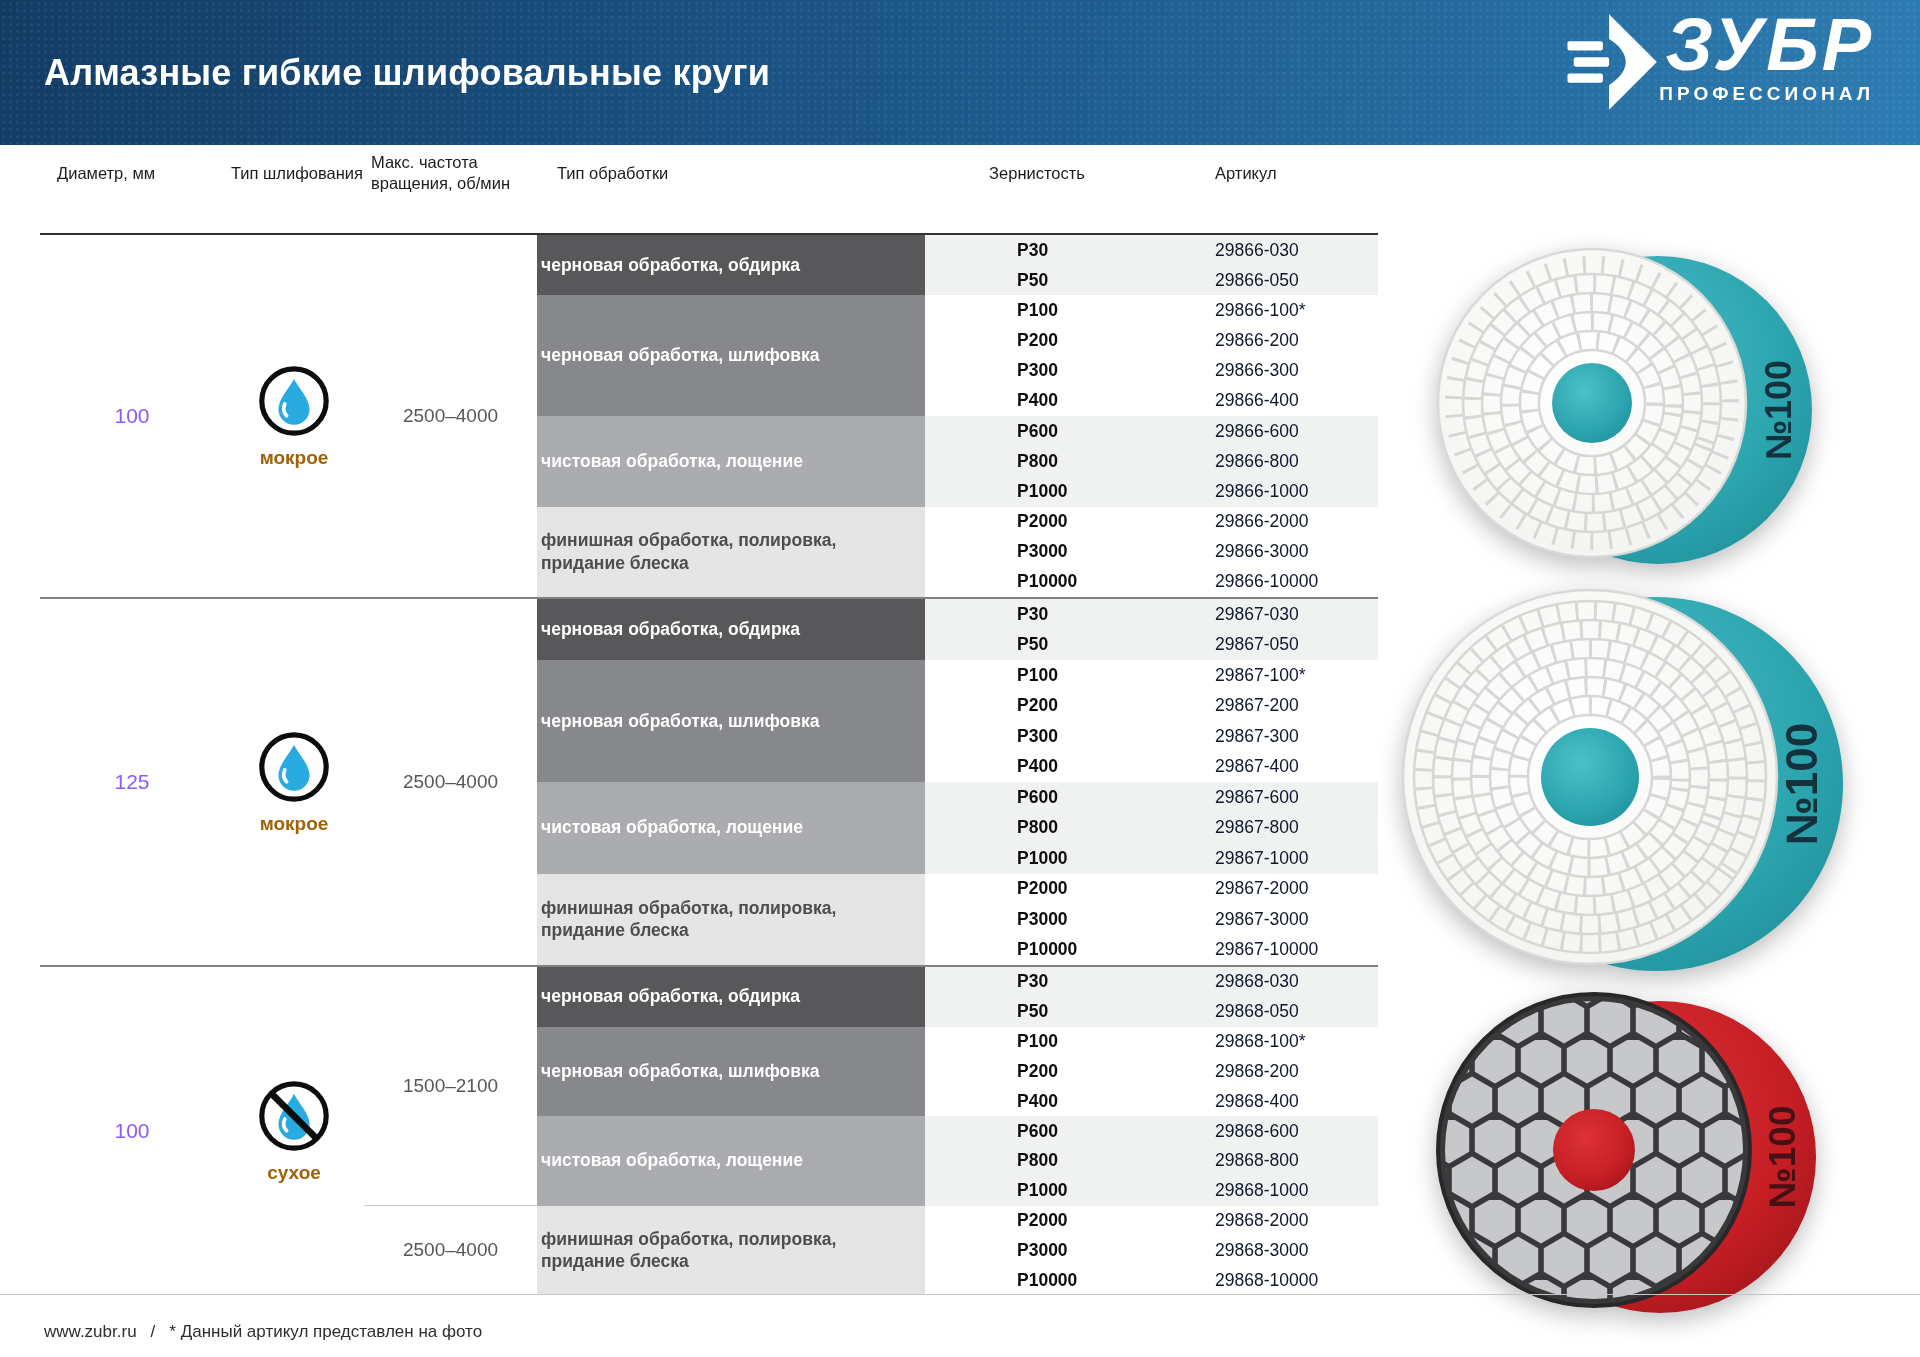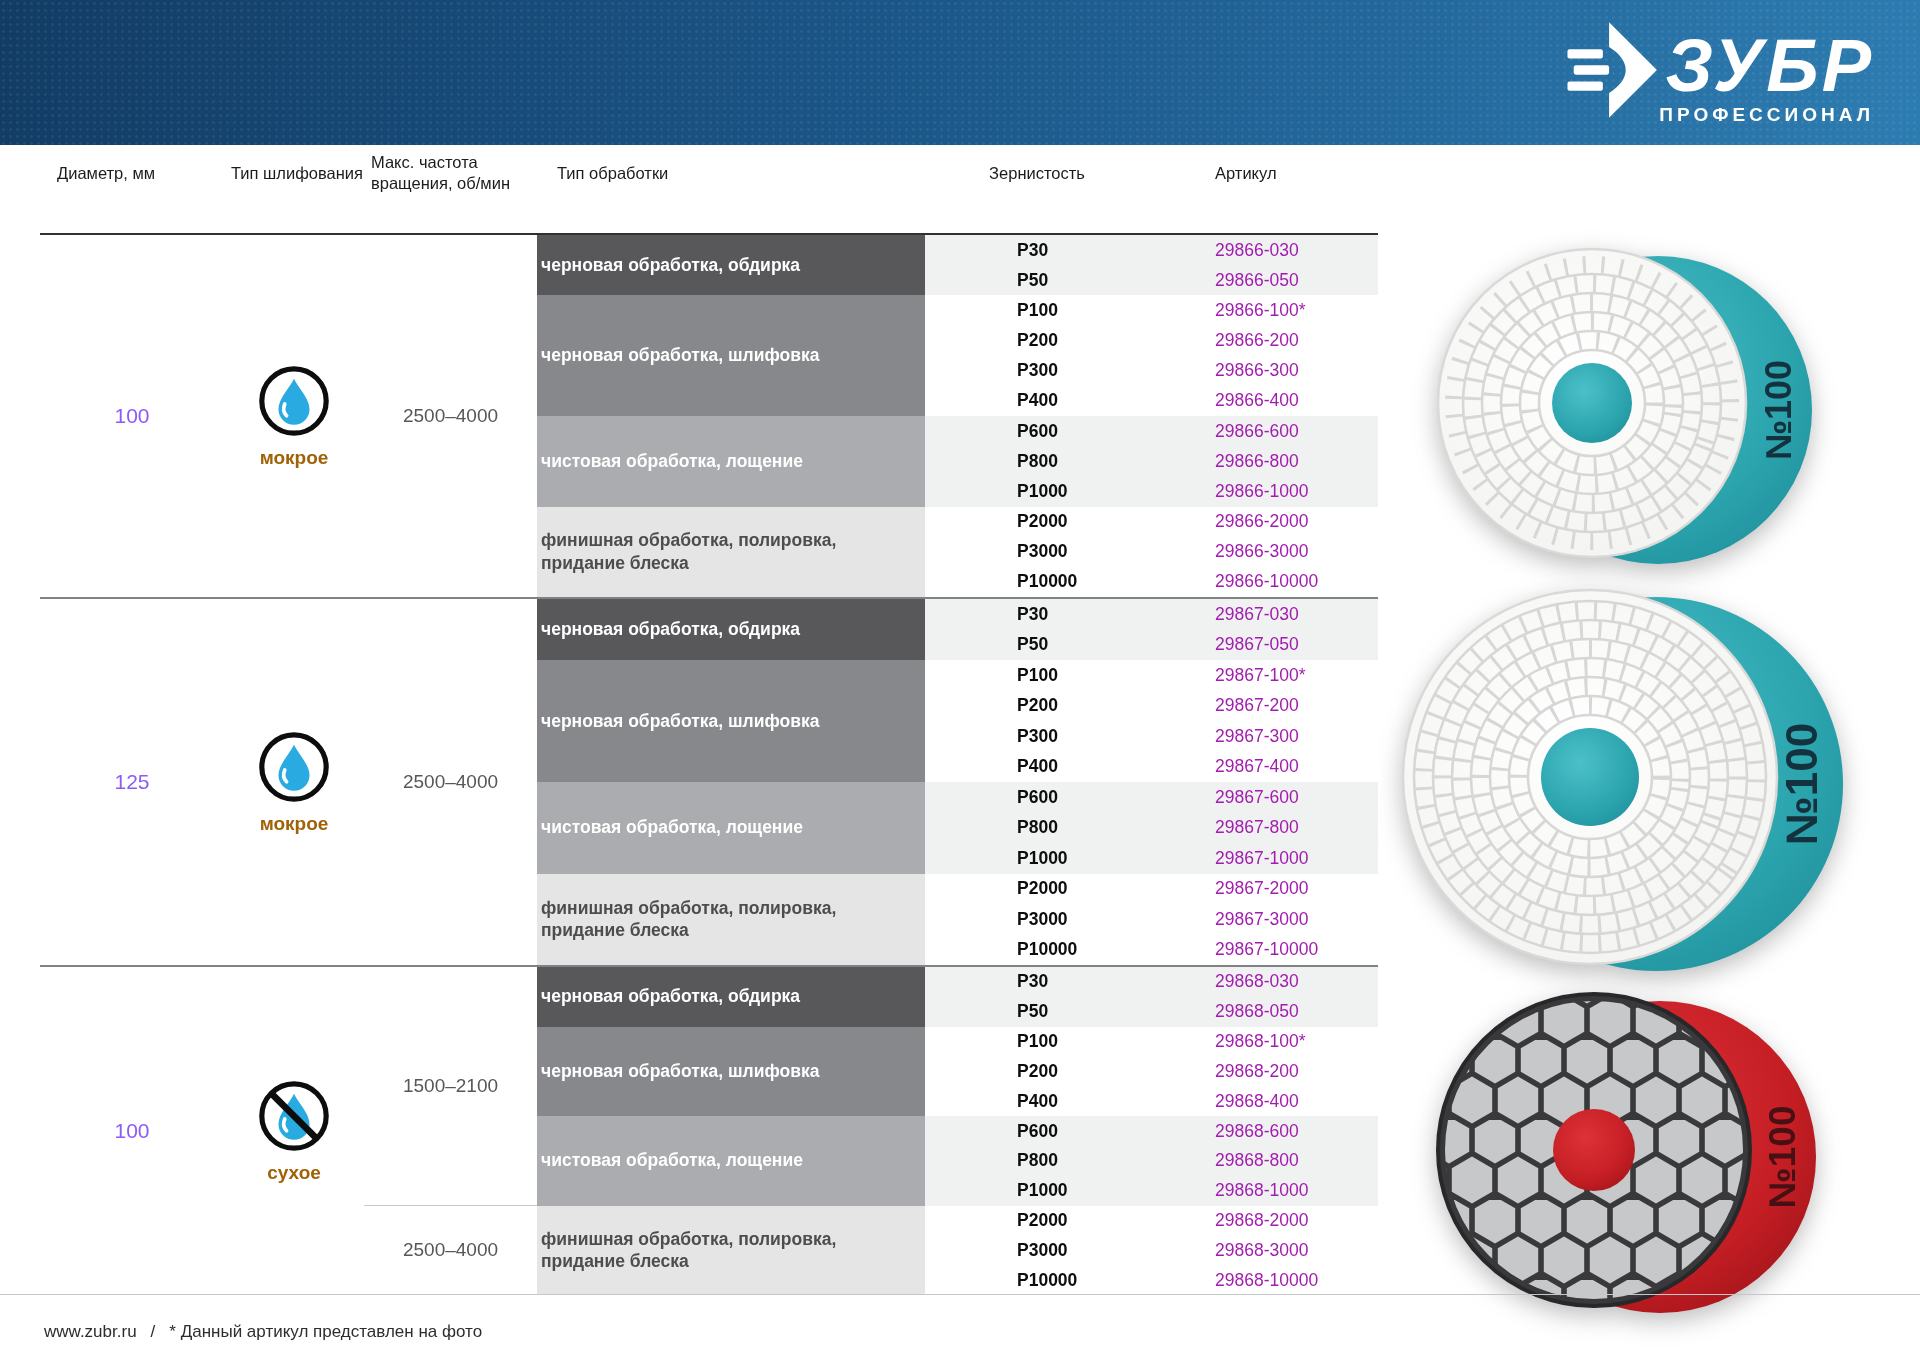--- a/index.html
+++ b/index.html
@@ -17,22 +17,22 @@
   .hdr::after{
     content:"";position:absolute;inset:0;
     background-image:radial-gradient(rgba(255,255,255,.07) 1px,transparent 1.7px);
     background-size:7px 7px;
   }
   .hdr-title{
     position:absolute;left:44px;top:52px;z-index:2;
     font-size:36px;font-weight:bold;color:#ffffff;letter-spacing:.2px;
   }
   .brand{
-    position:absolute;right:46px;top:18px;z-index:2;
-    display:flex;align-items:flex-end;gap:0;color:#fff;
+    position:absolute;right:46px;top:10px;z-index:2;
+    display:flex;align-items:flex-start;gap:0;color:#fff;
   }
   .brand-txt{display:flex;flex-direction:column;align-items:flex-end;}
   .brand-name{
     font-size:74px;line-height:.95;font-weight:800;font-style:italic;
     letter-spacing:3px;
   }
   .brand-sub{font-size:19px;font-weight:bold;letter-spacing:4px;margin-top:3px;}
   
   .col-h{position:absolute;font-size:16.5px;color:#1c1c1e;line-height:1.25;}
   .ch-diam{left:57px;top:163px;width:150px;text-align:left;}
@@ -77,36 +77,37 @@
   .g-band{
     position:absolute;left:885px;top:0;bottom:0;width:453px;
     display:flex;flex-direction:column;
   }
   .band-blk{display:flex;flex-direction:column;}
   .band-row{flex:1;display:flex;align-items:center;}
   .grit{
     padding-left:92px;width:198px;box-sizing:content-box;
     font-size:17.5px;font-weight:bold;color:#0d0d0f;
   }
-  .sku{font-size:17.5px;color:#a21caf;}
+  .sku{font-size:17.5px;color:#0f172a;}
   
   .discs{position:absolute;left:1380px;top:190px;width:540px;height:1160px;}
   
   .ftr-rule{position:absolute;left:0;top:1294px;width:1920px;height:1px;background:#c6c6c8;}
   .ftr{
     position:absolute;left:44px;top:1322px;
     display:flex;gap:14px;align-items:baseline;
     font-size:17px;color:#2d2d2f;
   }
   .ftr a{color:#2d2d2f;text-decoration:none;}
 </style>
 </head>
 <body>
 
 <div class="hdr">
+  <div class="hdr-title">Алмазные гибкие шлифовальные круги</div>
   <div class="brand">
     <span>
       <svg width="104" height="104" viewBox="0 0 100 100">
         <path d="M52 4 L98 50 L52 96 L52 72 C62 66 68 58 68 50 C68 42 62 34 52 28 Z" fill="#ffffff"></path>
         <path d="M40 24 L52 24 C58 30 61 36 62 42 L34 42 Z" fill="#ffffff" opacity="0"></path>
         <rect x="12" y="30" width="34" height="9" rx="2" fill="#ffffff"></rect>
         <rect x="18" y="45.5" width="34" height="9" rx="2" fill="#ffffff"></rect>
         <rect x="12" y="61" width="34" height="9" rx="2" fill="#ffffff"></rect>
       </svg>
     </span>

